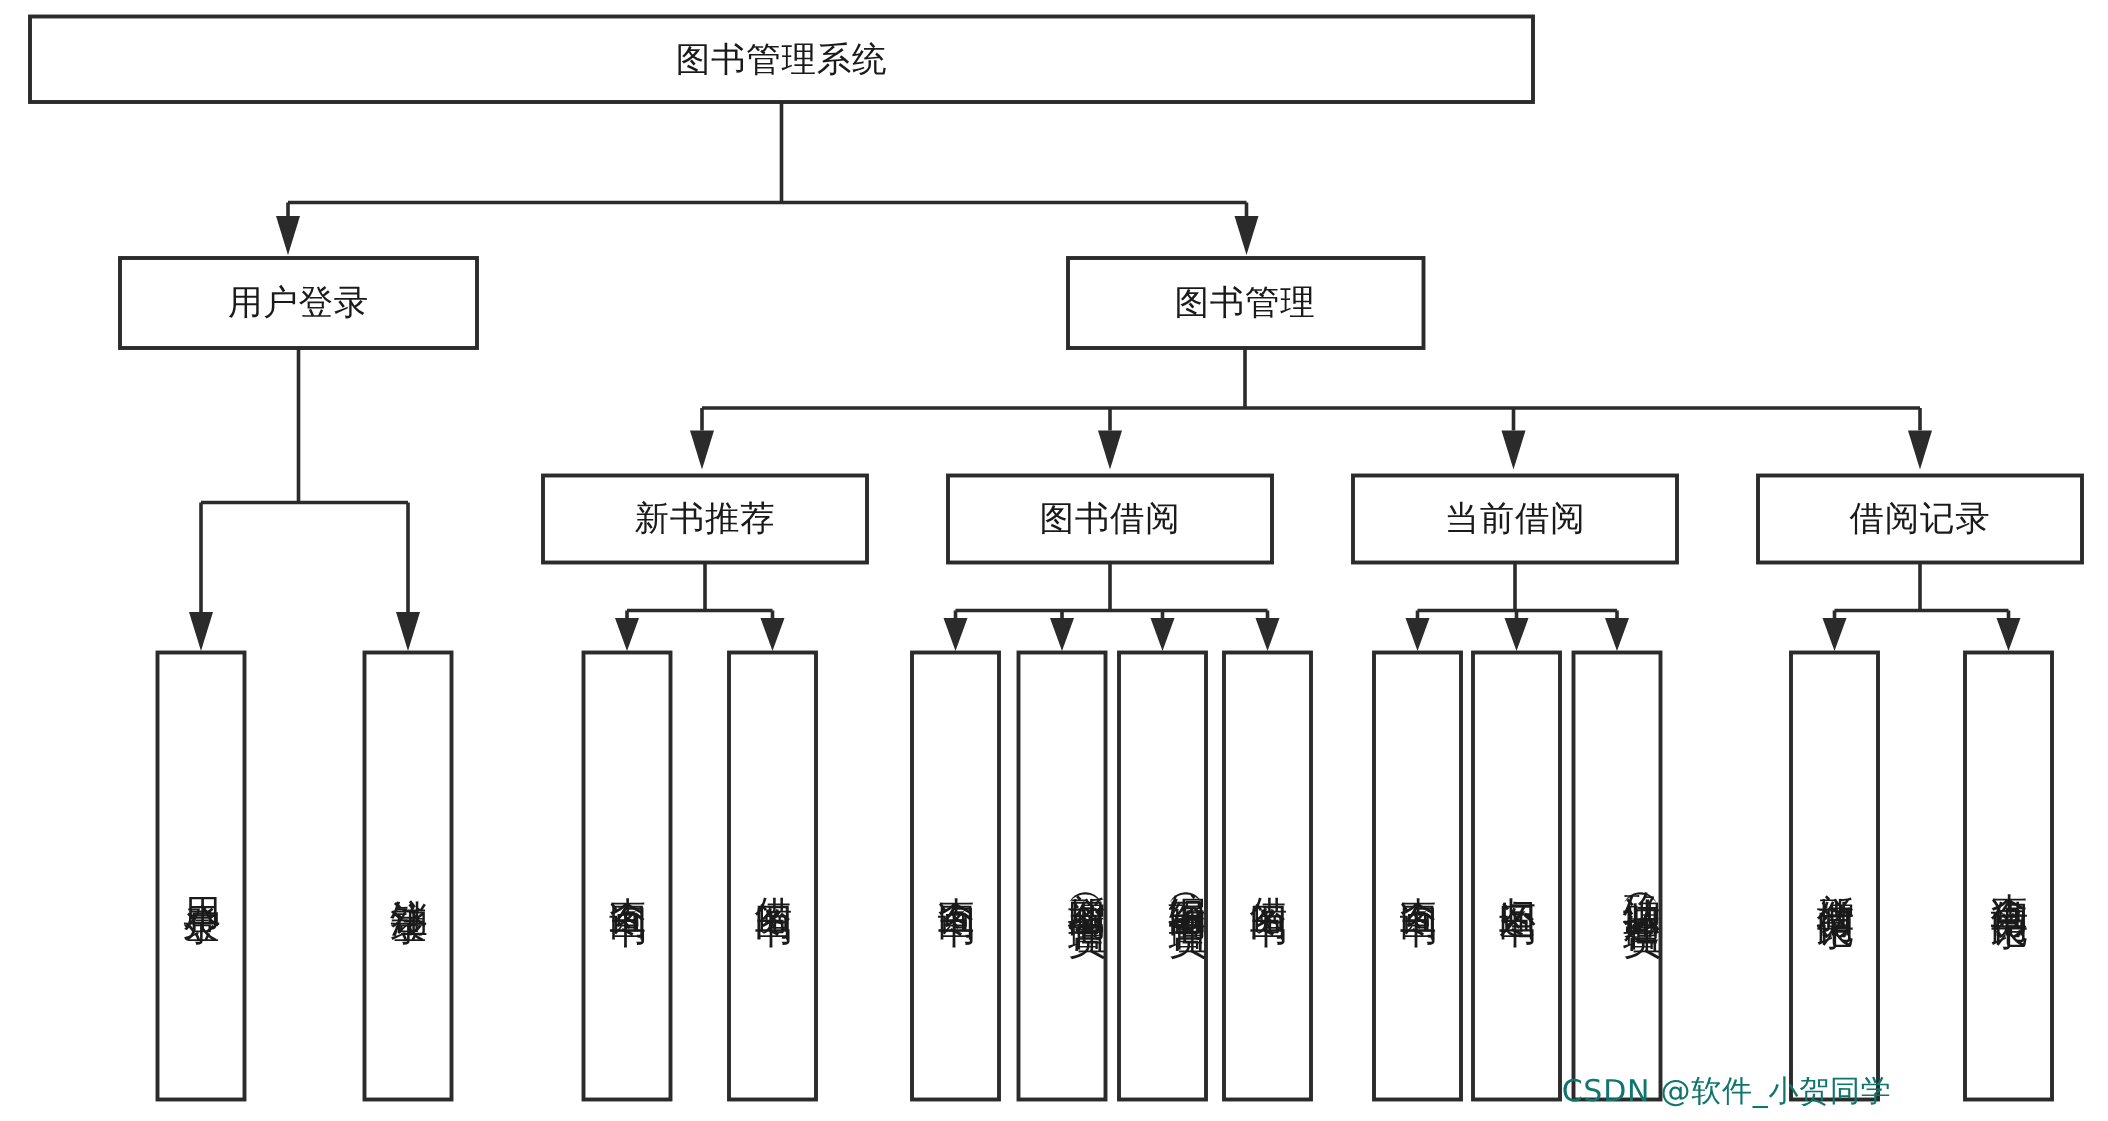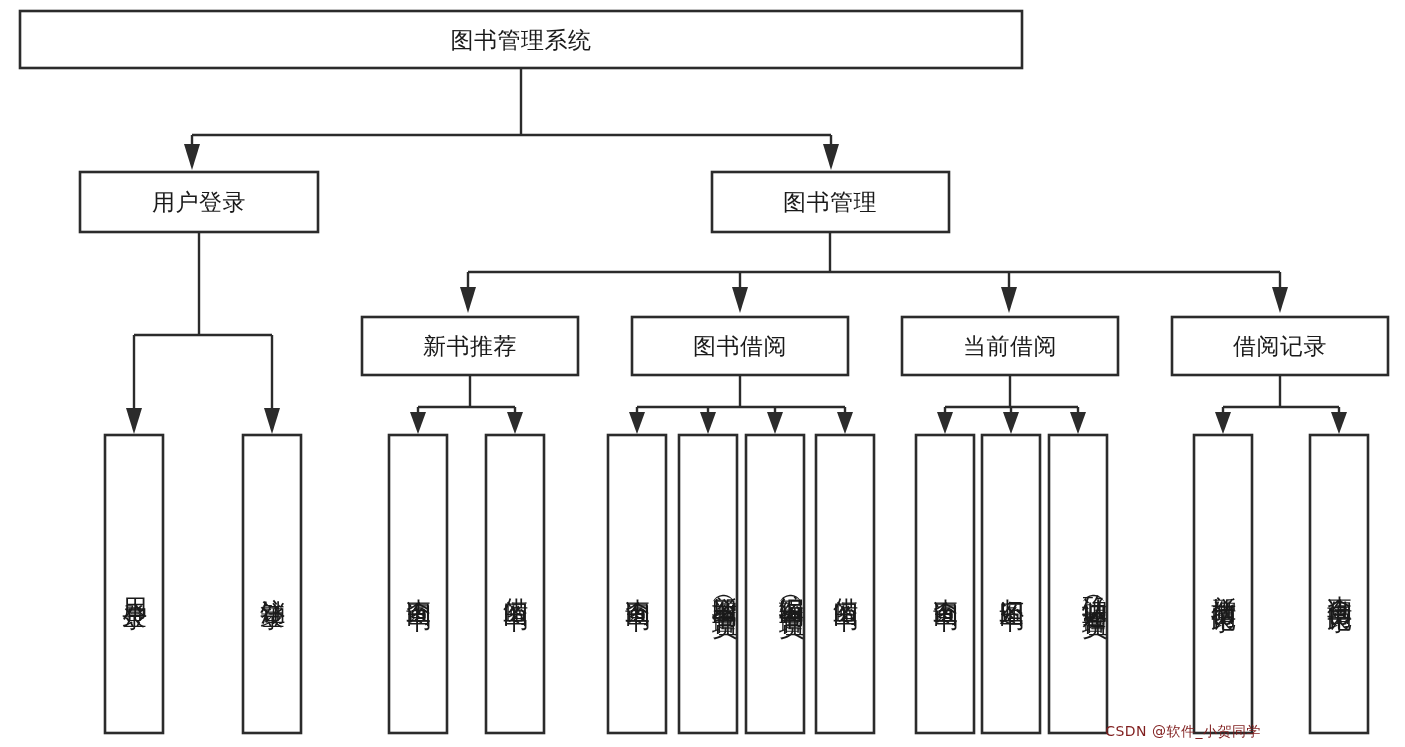--- a/index.html
+++ b/index.html
@@ -67,22 +67,22 @@
     pointer-events: none;
   }
   .leaf-label.centered {
     align-items: center;
   }
   .watermark {
     position: absolute;
     right: 8px;
     bottom: 6px;
     font-family: "DejaVu Sans", "Liberation Sans", sans-serif;
-    font-size: 14px;
-    color: #7f1d1d;
+    font-size: 20px;
+    color: #0f766e;
     letter-spacing: 0.5px;
     white-space: nowrap;
   }
 </style>
 </head>
 <body>
 
 <div id="diagram-root">
 
   <svg class="diagram-canvas" viewBox="0 0 1405 747">

